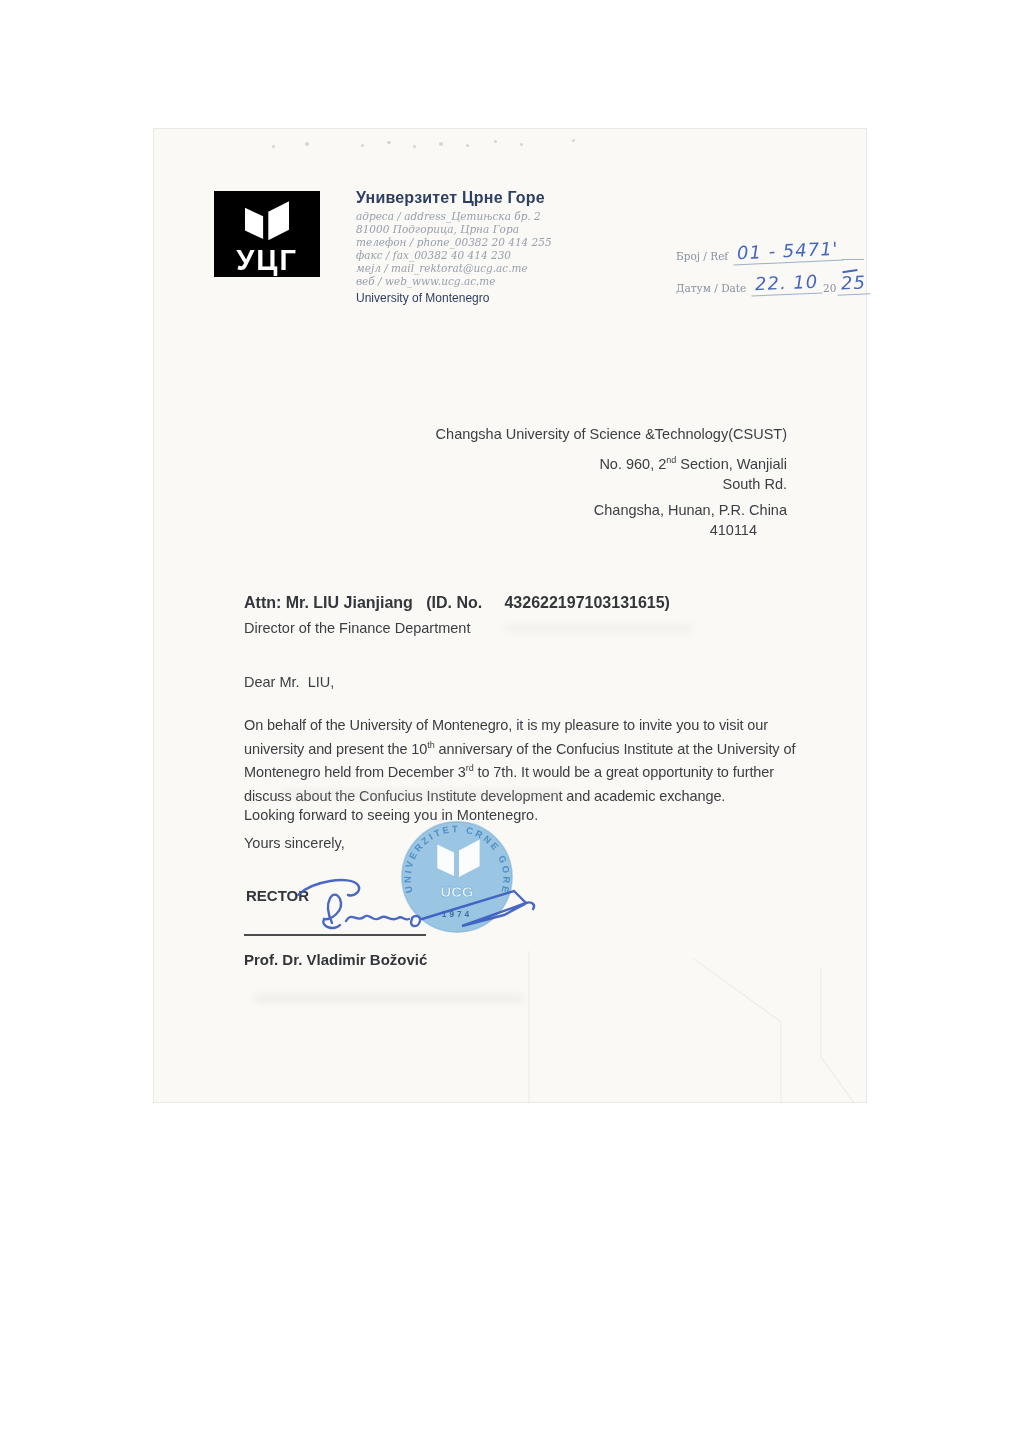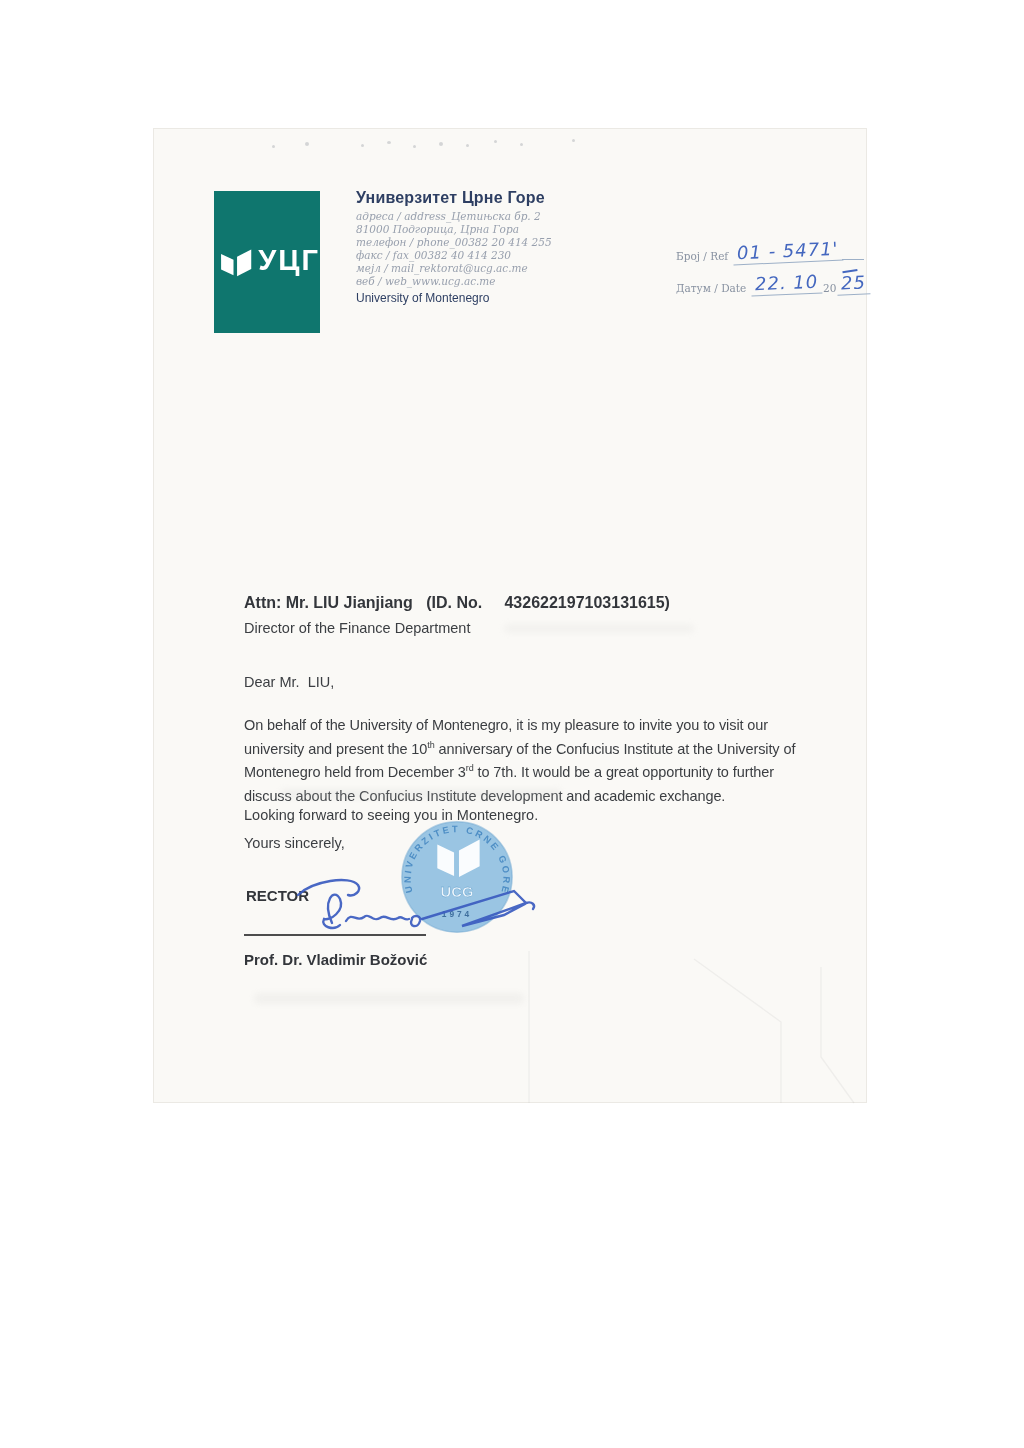--- a/index.html
+++ b/index.html
@@ -2,22 +2,22 @@
 <html><head>
 <meta charset="utf-8">
 <style>
   html,body{margin:0;padding:0;background:#ffffff;}
   .canvas{position:relative;width:1024px;height:1448px;background:#ffffff;overflow:hidden;
           font-family:"Liberation Sans",sans-serif;}
   .paper{position:absolute;left:153px;top:128px;width:714px;height:975px;
          background:#faf9f6;border:1px solid #ebe9e4;box-sizing:border-box;}
   .abs{position:absolute;}
   
-  .logo{left:60px;top:62px;width:106px;height:142px;background:#0f766e;
-        display:flex;flex-direction:row;align-items:center;justify-content:flex-start;}
+  .logo{left:60px;top:62px;width:106px;height:86px;background:#000000;
+        display:flex;flex-direction:column;align-items:center;justify-content:flex-start;}
   .logo-text{color:#ffffff;font-size:29px;font-weight:bold;letter-spacing:2px;margin-top:-4px;}
   .hdr{left:202px;top:60px;width:240px;}
   .hdr-cyr{font-size:16px;font-weight:bold;color:#2e3f63;letter-spacing:.2px;}
   .addr{margin-top:3px;font-family:"DejaVu Serif",serif;font-style:italic;
         font-size:10.5px;line-height:13px;color:#979fad;}
   .hdr-eng{margin-top:3px;font-size:12px;font-weight:normal;color:#2e3f63;}
   
   .refblock{left:522px;top:54px;width:190px;}
   .refrow{position:absolute;left:0;white-space:nowrap;}
   .reflabel{font-family:"DejaVu Serif",serif;font-size:10.5px;color:#8892a1;}
@@ -95,20 +95,29 @@
       <div class="refrow" style="top:60px;">
         <span class="reflabel">Број / Ref</span>
         <span class="hw">01 - 5471'</span><span class="uline-ext"></span>
       </div>
       <div class="refrow" style="top:92px;">
         <span class="reflabel">Датум / Date</span>
         <span class="hw">22. 10</span><span class="smallyear">20</span><span class="hw"><span class="macron"></span><span>25</span></span>
       </div>
     </div>
 
+    <div class="abs recipient">
+      <div>Changsha University of Science &amp;Technology(CSUST)</div>
+      <div class="gap"></div>
+      <div><span>No. 960, 2</span><sup>nd</sup><span> Section, Wanjiali</span></div>
+      <div>South Rd.</div>
+      <div class="gap" style="height:6px;"></div>
+      <div>Changsha, Hunan, P.R. China</div>
+      <div class="postal">410114</div>
+    </div>
 
     <div class="abs attn1">Attn: Mr. LIU Jianjiang   (ID. No.     432622197103131615)</div>
     <div class="abs attn2">Director of the Finance Department</div>
 
     <div class="abs salut">Dear Mr.  LIU,</div>
     <div class="abs para"><span>On behalf of the University of Montenegro, it is my pleasure to invite you to visit our university and present the 10</span><sup>th</sup><span> anniversary of the Confucius Institute at the University of Montenegro held from December 3</span><sup>rd</sup><span> to 7th. It would be a great opportunity to further discuss about the Confucius Institute development and academic exchange.</span></div>
     <div class="abs closing">Looking forward to seeing you in Montenegro.</div>
     <div class="abs valed">Yours sincerely,</div>
 
     <svg class="abs stamp" viewBox="0 0 130 130">

